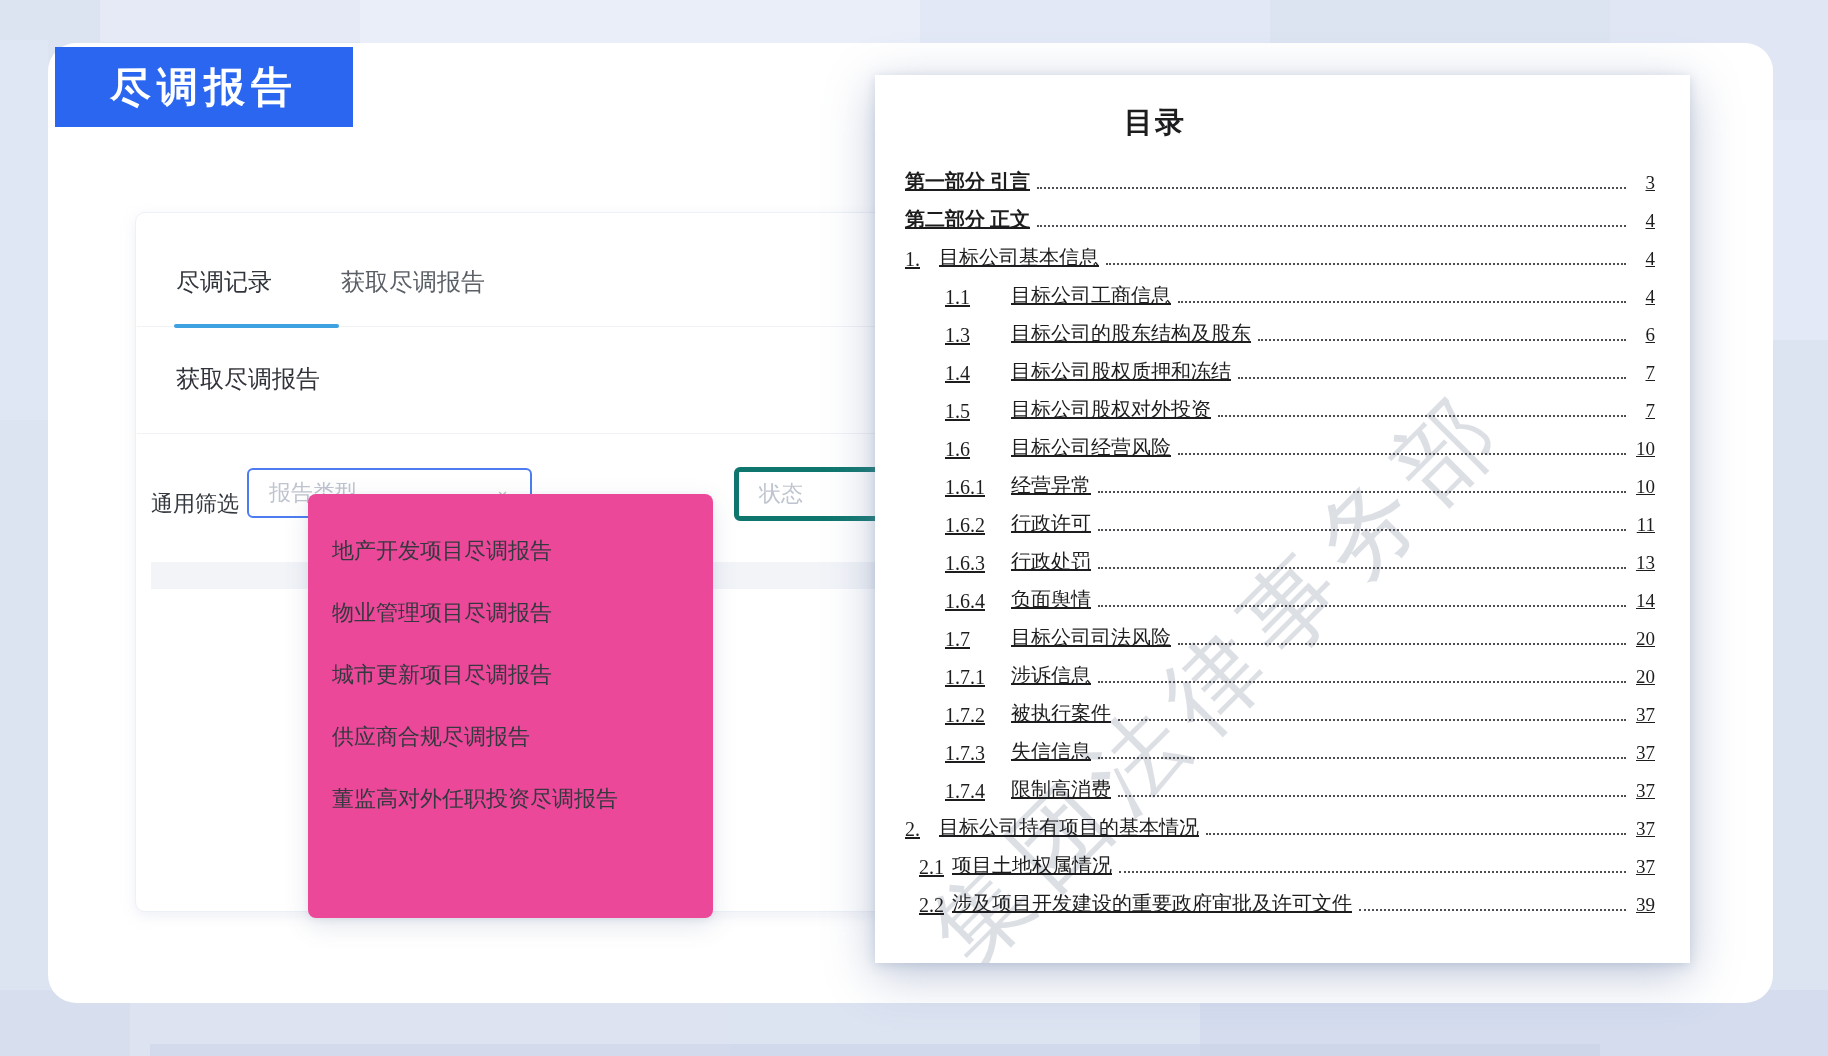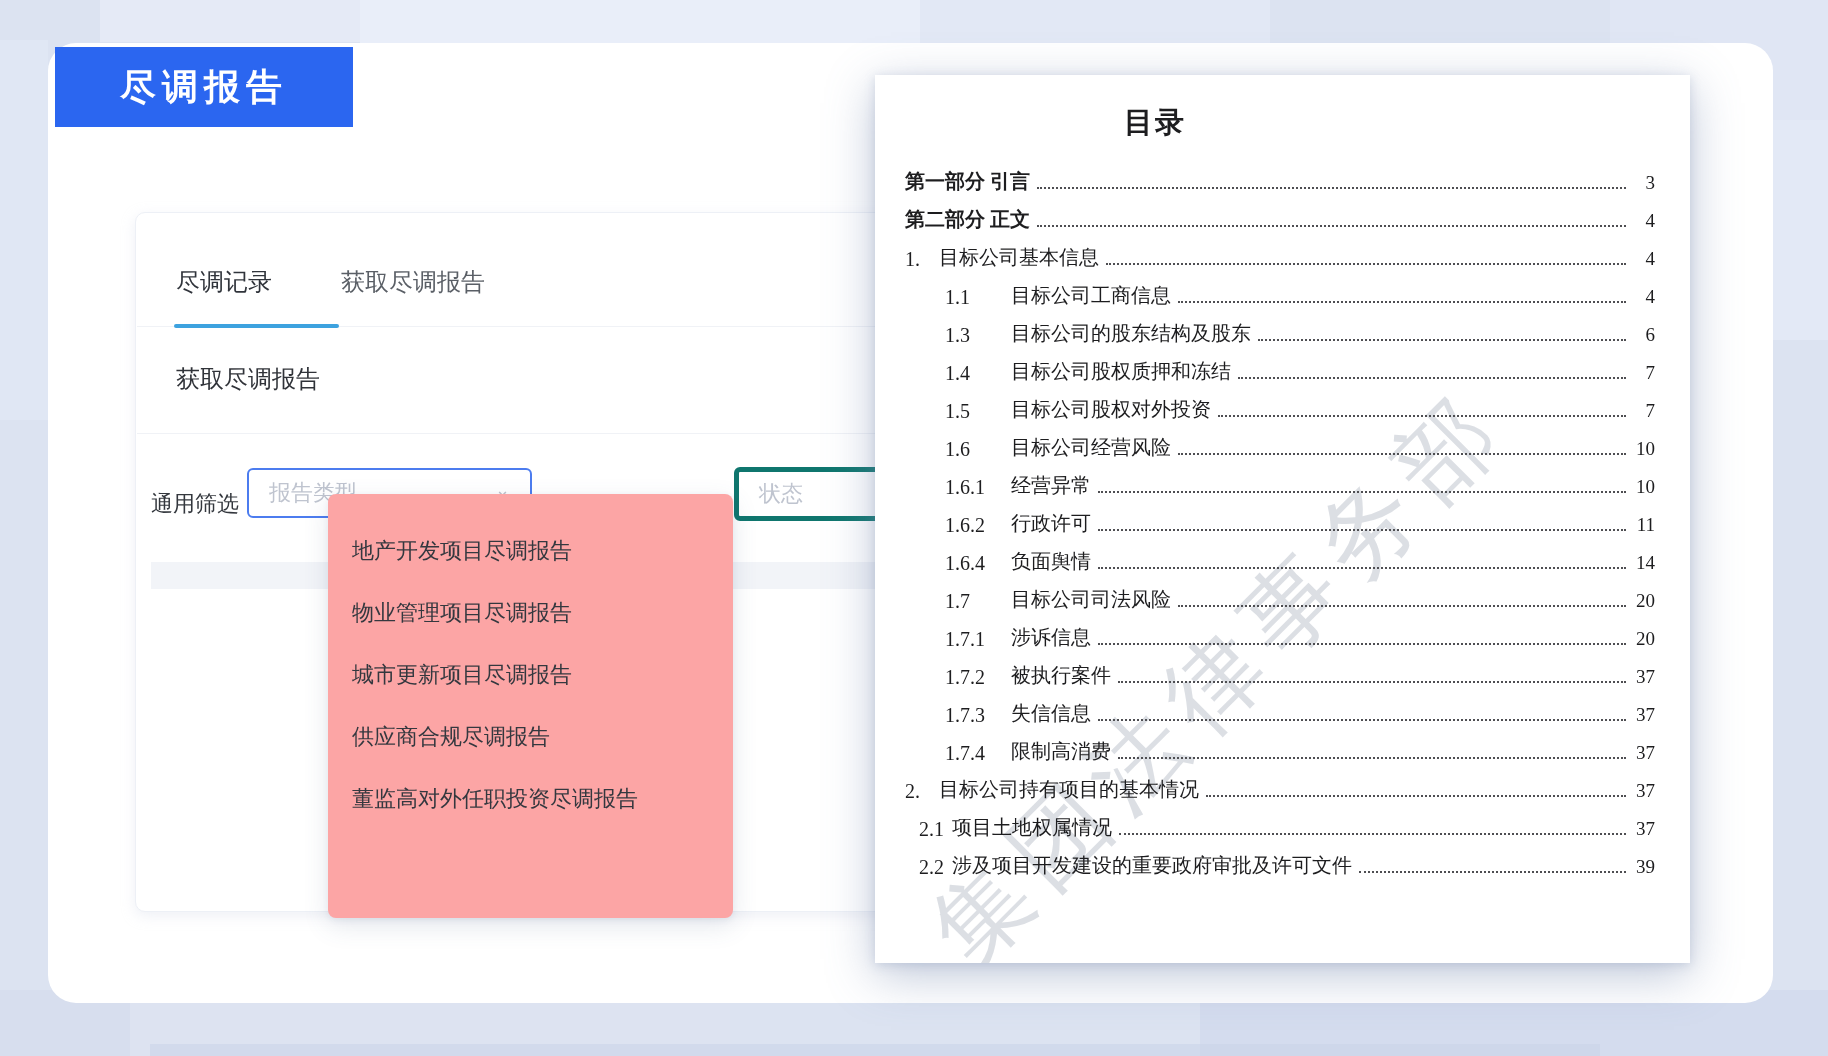--- a/index.html
+++ b/index.html
@@ -12,21 +12,21 @@
   
   .container{
     position:absolute;left:48px;top:43px;width:1725px;height:960px;
     background:#ffffff;border-radius:28px;z-index:1;
   }
   
   .badge{
     position:absolute;left:55px;top:47px;width:298px;height:80px;
     background:var(--badge-blue,#2B66F0);z-index:7;
     display:flex;align-items:center;justify-content:center;
-    color:#fff;font-size:36px;font-weight:bold;letter-spacing:6px;
+    color:#fff;font-size:41px;font-weight:bold;letter-spacing:6px;
   }
   
   .card{
     position:absolute;left:135px;top:212px;width:950px;height:698px;
     background:#fff;border:1px solid #edf0f6;border-radius:10px;
     box-shadow:0 4px 14px rgba(205,213,230,0.35);z-index:2;
   }
   .tab{position:absolute;top:53px;font-size:24px;color:#30343b;cursor:pointer;}
   .tab.t1{left:40px;}
   .tab.t2{left:205px;color:#5a5f66;}
@@ -51,23 +51,23 @@
     left:598px;top:254px;width:240px;height:54px;border:5px solid #0f766e;
   }
   .placeholder{color:#bfc4cf;font-size:22px;}
   .caret{margin-left:auto;color:#c0c4cc;font-size:18px;line-height:1;transform:translateY(-3px);}
   .table-header-band{
     position:absolute;left:15px;top:349px;width:935px;height:27px;
     background:#f2f4f8;z-index:3;
   }
   .dropdown-panel{
     position:absolute;left:172px;top:281px;width:405px;height:424px;
-    background:#fca5a5;border-radius:8px;z-index:6;
+    background:#ec4899;border-radius:8px;z-index:6;
     box-shadow:0 8px 26px rgba(70,90,130,0.14),0 2px 6px rgba(70,90,130,0.08);
-    padding-top:26px;box-sizing:border-box;margin-left:20px;
+    padding-top:26px;box-sizing:border-box;
   }
   .opt{
     height:62px;display:flex;align-items:center;padding:0 24px;
     font-size:22px;color:#34383f;cursor:pointer;white-space:nowrap;
   }
   
   .doc{
     position:absolute;left:875px;top:75px;width:815px;height:888px;
     background:#fff;z-index:10;overflow:hidden;
     box-shadow:0 12px 45px rgba(110,130,170,0.45),0 2px 10px rgba(110,130,170,0.25);
@@ -76,21 +76,21 @@
   .doc-title{
     position:absolute;left:0;top:28px;width:560px;text-align:center;
     font-size:29px;font-weight:bold;letter-spacing:2px;
   }
   .watermark{
     position:absolute;left:-37px;top:540px;white-space:nowrap;
     font-size:95px;letter-spacing:14px;color:rgba(140,148,165,0.30);
     transform:rotate(-45deg);pointer-events:none;
   }
   .toc{position:absolute;left:30px;right:35px;top:82px;}
-  .trow{display:flex;align-items:flex-end;height:38px;font-size:20px;}
+  .trow{display:flex;align-items:flex-end;height:38px;font-size:20px;text-decoration:underline;}
   .trow .tnum{flex:none;}
   .trow .tlab{flex:none;white-space:nowrap;}
   .trow.part .tlab{font-weight:bold;}
   .trow.l1 .tnum{width:34px;}
   .trow.l2 .tnum,.trow.l3 .tnum{width:66px;margin-left:40px;}
   .trow.l2b .tnum{width:33px;margin-left:14px;}
   .leader{flex:1;border-bottom:2px dotted #4e4e52;margin:0 3px 6px 7px;min-width:12px;}
   .tpage{flex:none;min-width:26px;text-align:right;font-size:19px;margin-bottom:1px;}
 </style>
 </head>
@@ -200,20 +200,26 @@
         <span class="leader"></span>
         <span class="tpage">10</span>
       </div>
       <div class="trow l3">
         <span class="tnum">1.6.2</span>
         <span class="tlab">行政许可</span>
         <span class="leader"></span>
         <span class="tpage">11</span>
       </div>
       <div class="trow l3">
+        <span class="tnum">1.6.3</span>
+        <span class="tlab">行政处罚</span>
+        <span class="leader"></span>
+        <span class="tpage">13</span>
+      </div>
+      <div class="trow l3">
         <span class="tnum">1.6.4</span>
         <span class="tlab">负面舆情</span>
         <span class="leader"></span>
         <span class="tpage">14</span>
       </div>
       <div class="trow l2">
         <span class="tnum">1.7</span>
         <span class="tlab">目标公司司法风险</span>
         <span class="leader"></span>
         <span class="tpage">20</span>

